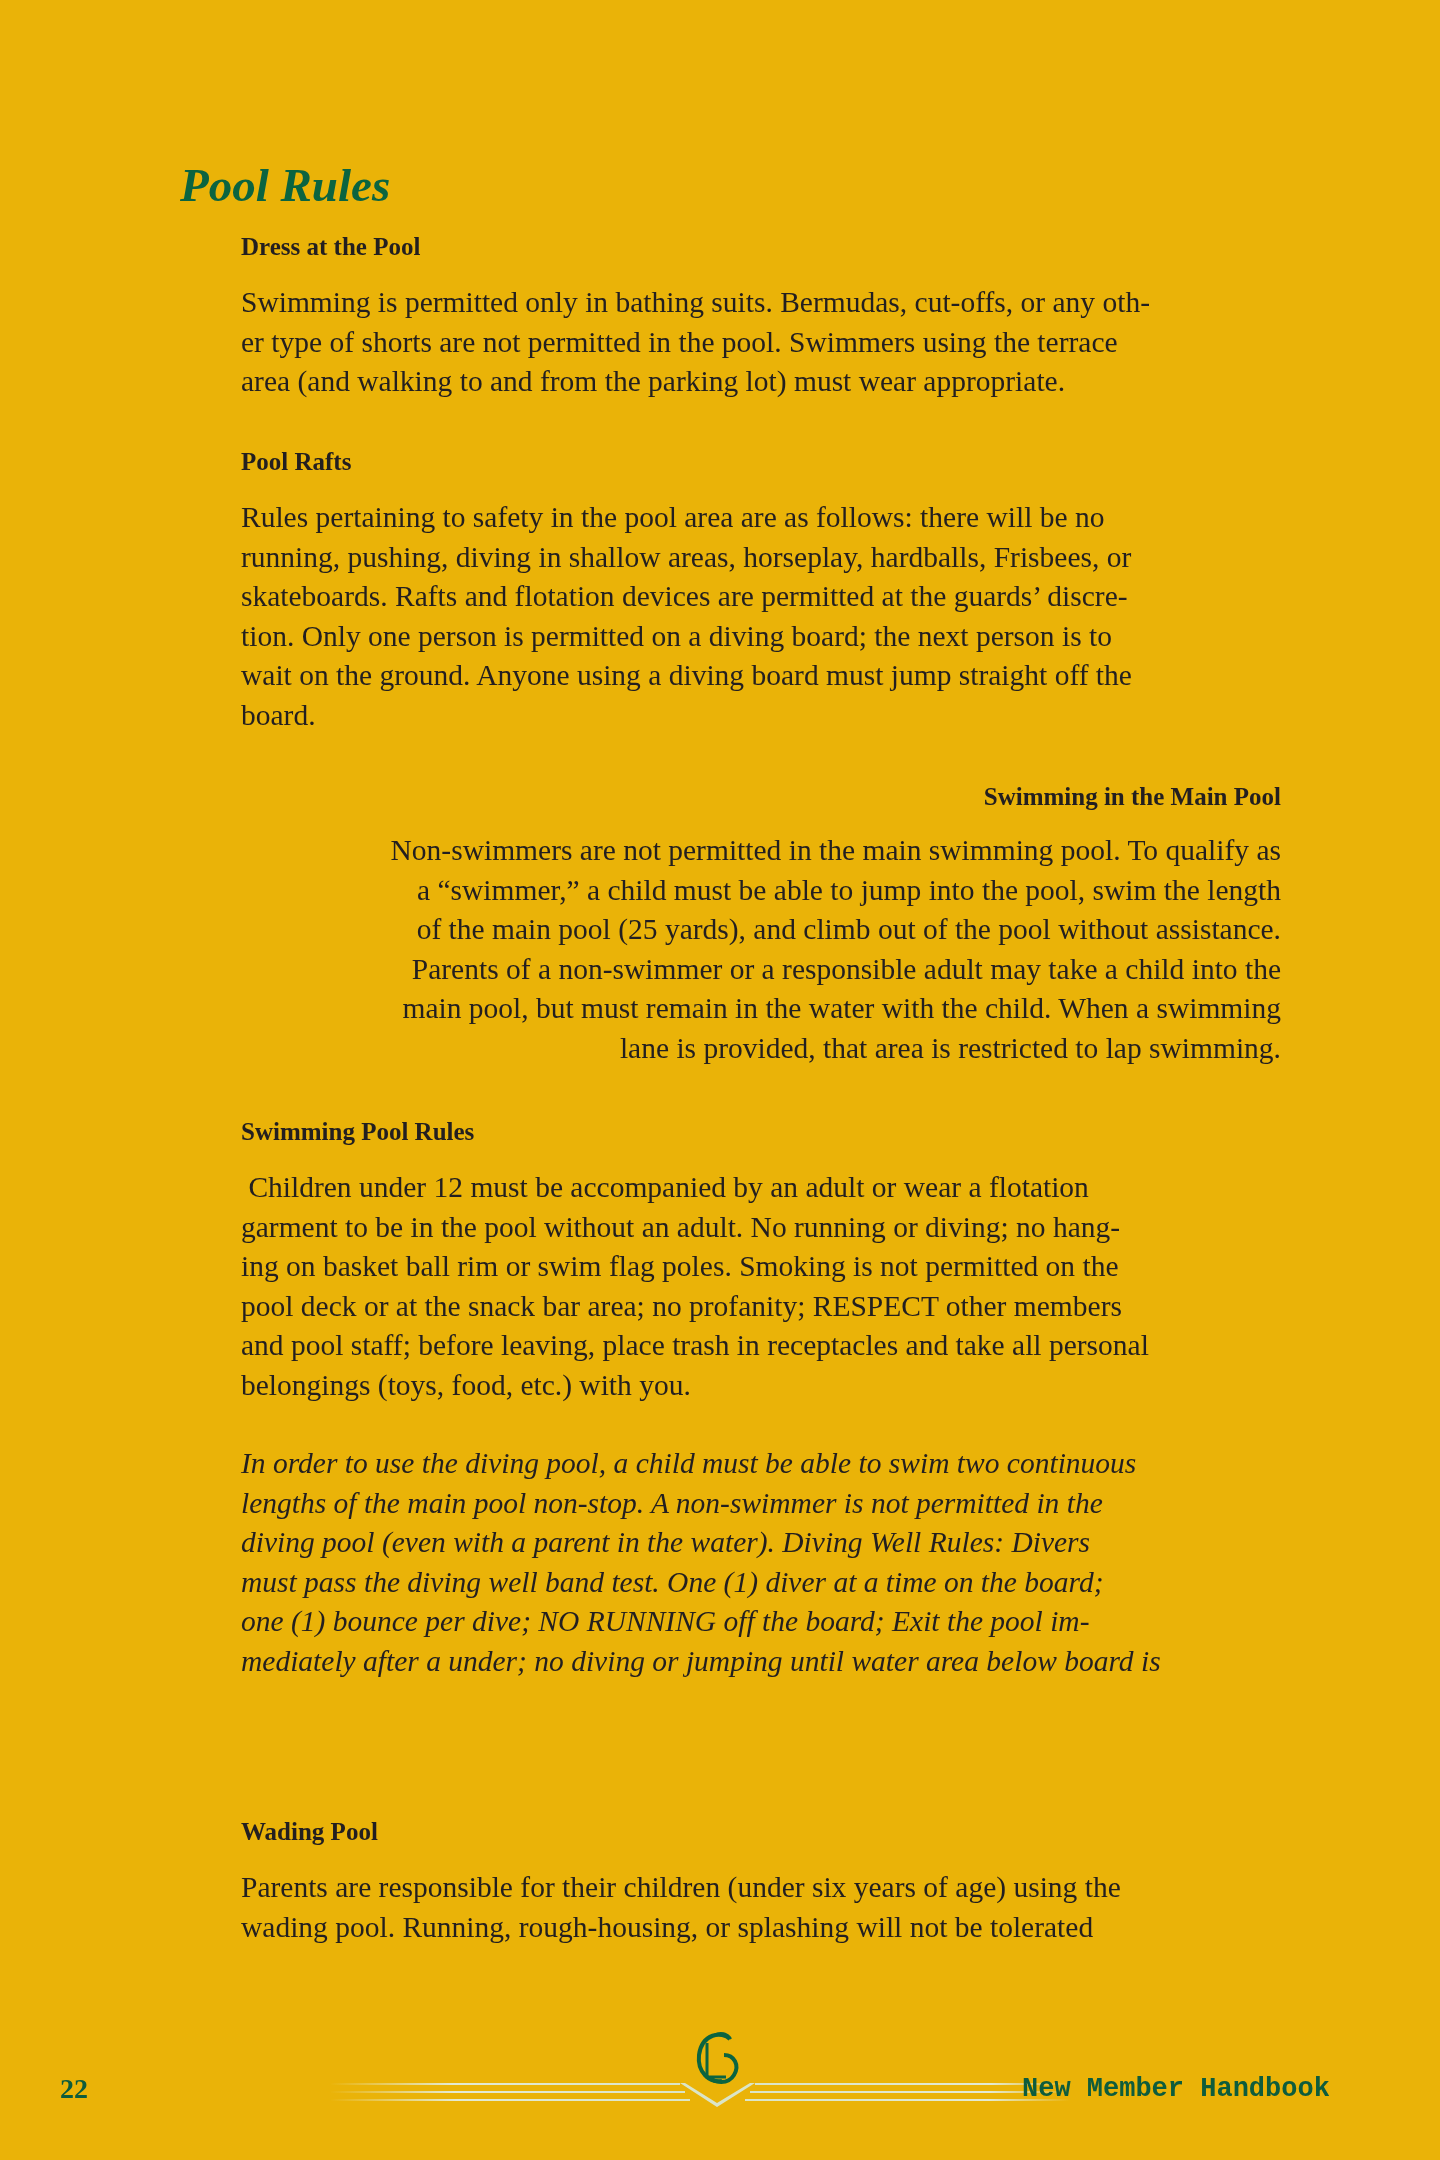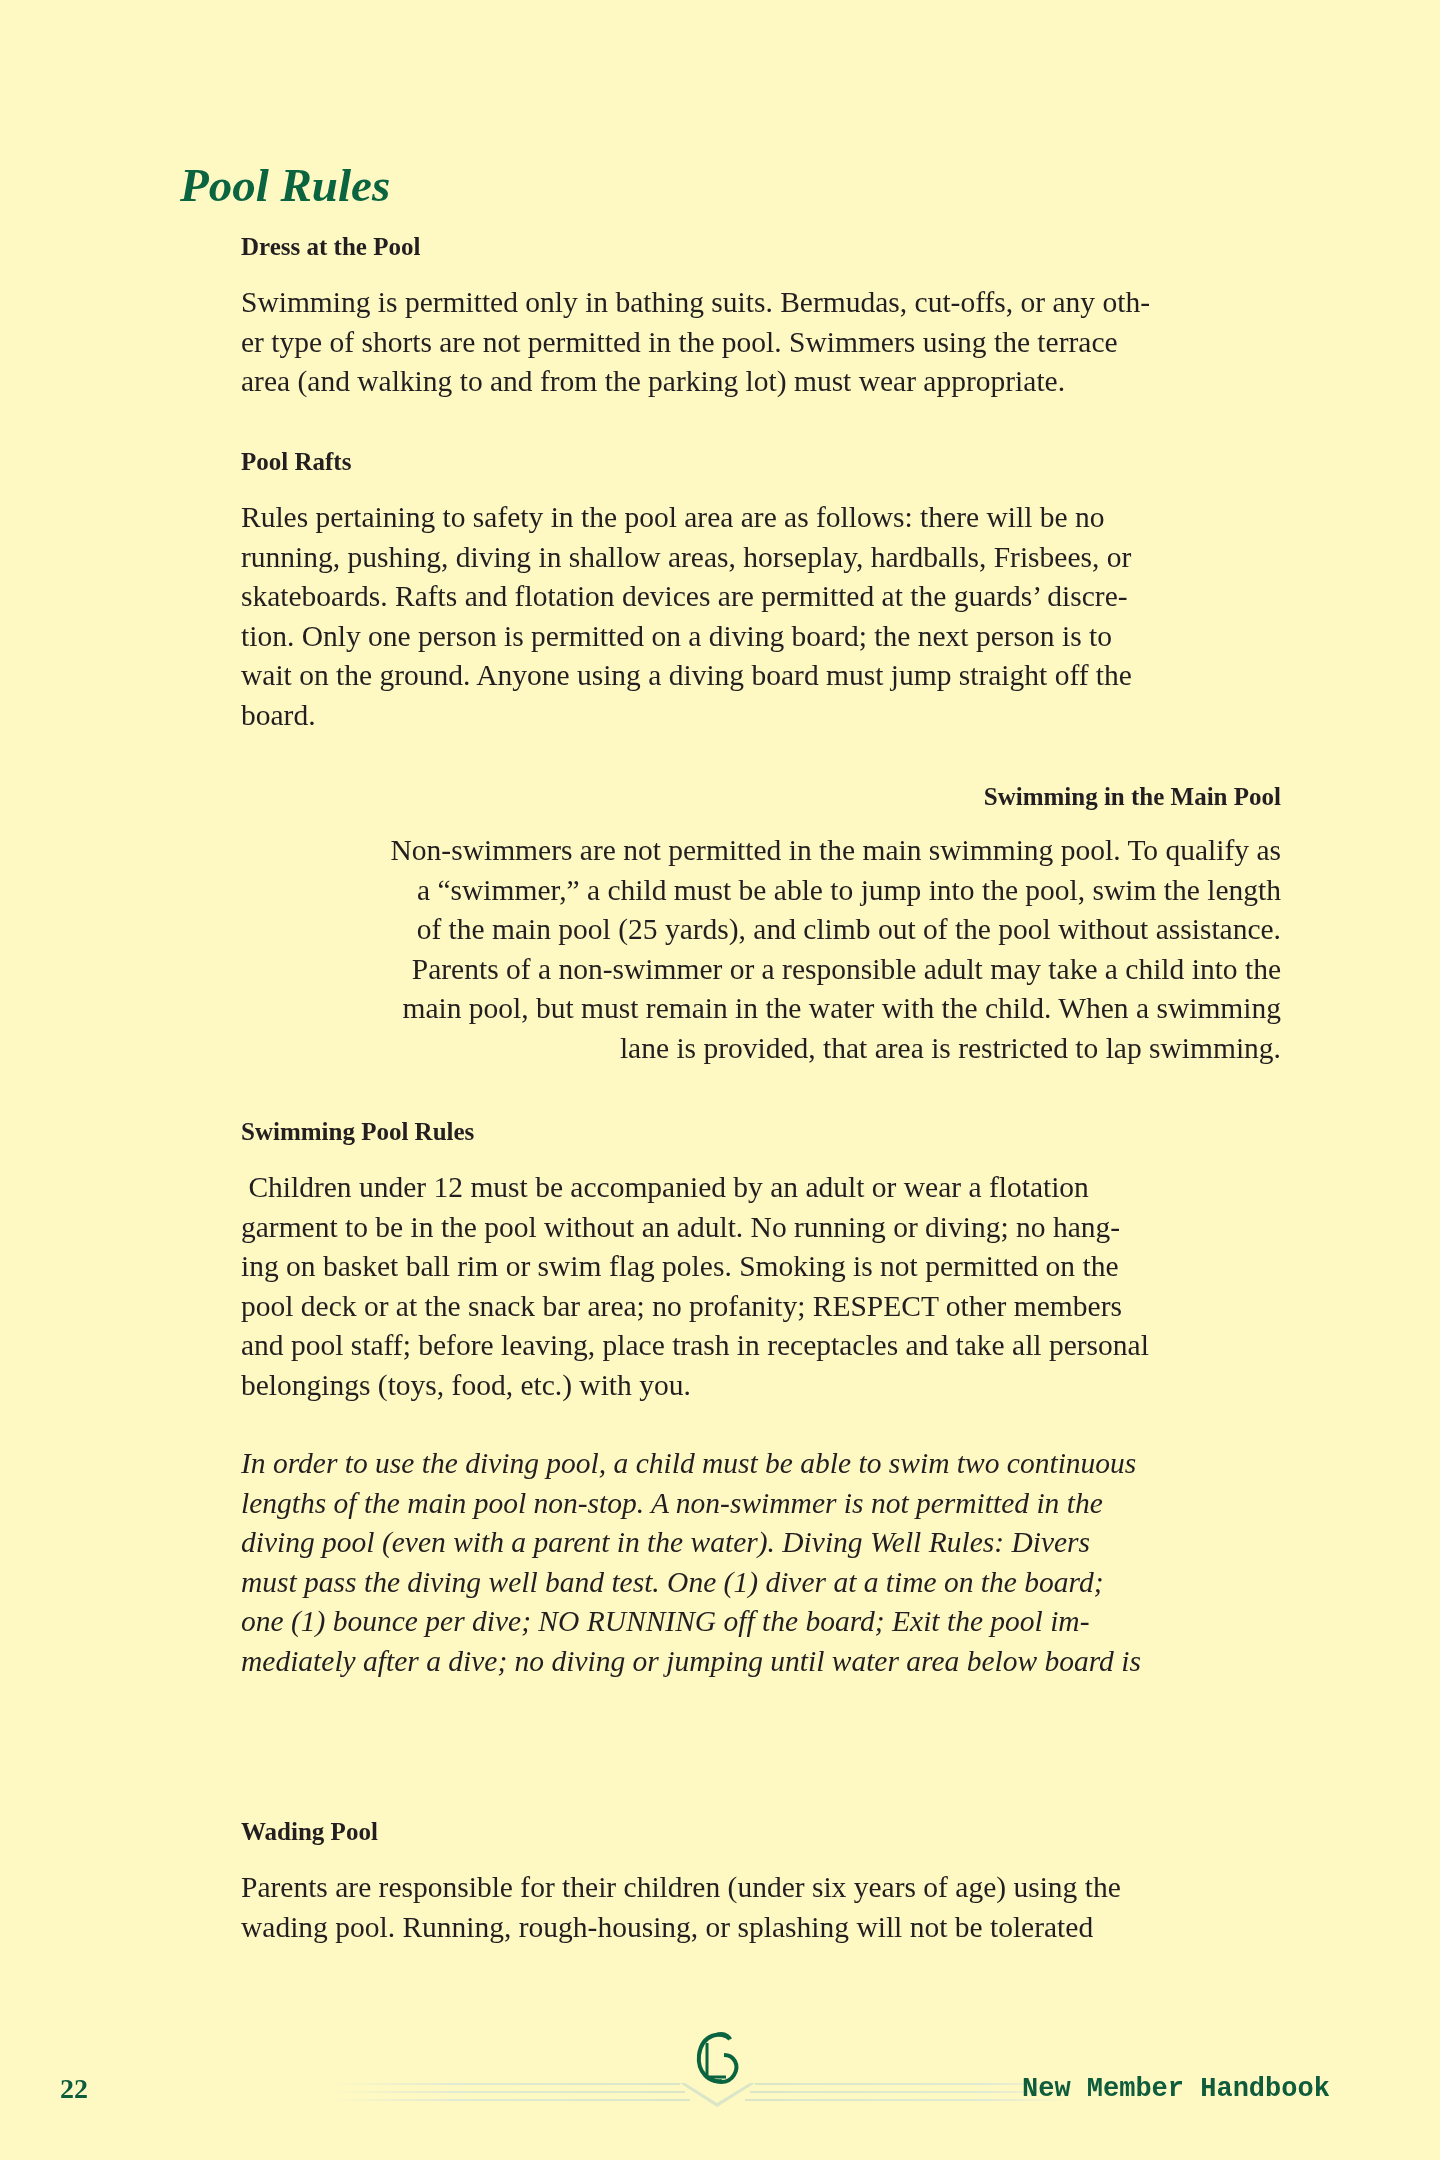--- a/index.html
+++ b/index.html
@@ -1,17 +1,17 @@
 <!DOCTYPE html>
 <html><head>
 <meta charset="utf-8">
 <style>
   html, body { margin: 0; padding: 0; background: #ffffff; }
   body { width: 1440px; height: 2160px; position: relative; overflow: hidden; }
-  .page { position: absolute; left: 0; top: 0; width: 1440px; height: 2160px; background: #fef9c3; }
+  .page { position: absolute; left: 0; top: 0; width: 1440px; height: 2160px; background: #eab308; }
   .title {
     position: absolute; left: 180px; top: 160px;
     font-family: "Liberation Serif", serif; font-style: italic; font-weight: bold;
     font-size: 47px; line-height: 50px; color: #0b6440; margin: 0; white-space: nowrap;
   }
   .section { position: absolute; left: 241px; width: 1040px; }
   .heading {
     font-family: "Liberation Serif", serif; font-weight: bold;
     font-size: 25px; line-height: 34px; color: #231f20; margin: 0; white-space: nowrap;
   }
@@ -84,21 +84,21 @@
     </div>
   </div>
 
   <div class="section" style="top:1425px;">
     <div class="body" style="margin-top:19px;font-style:italic;">
       <span class="line">In order to use the diving pool, a child must be able to swim two continuous</span>
       <span class="line">lengths of the main pool non-stop. A non-swimmer is not permitted in the</span>
       <span class="line">diving pool (even with a parent in the water). Diving Well Rules: Divers</span>
       <span class="line">must pass the diving well band test. One (1) diver at a time on the board;</span>
       <span class="line">one (1) bounce per dive; NO RUNNING off the board; Exit the pool im-</span>
-      <span class="line">mediately after a dive; no diving or jumping until water area below board is</span>
+      <span class="line">mediately after a under; no diving or jumping until water area below board is</span>
     </div>
   </div>
 
   <div class="section" style="top:1815px;">
     <h2 class="heading">Wading Pool</h2>
     <div class="body" style="margin-top:19px;">
       <span class="line">Parents are responsible for their children (under six years of age) using the</span>
       <span class="line">wading pool. Running, rough-housing, or splashing will not be tolerated</span>
     </div>
   </div>

